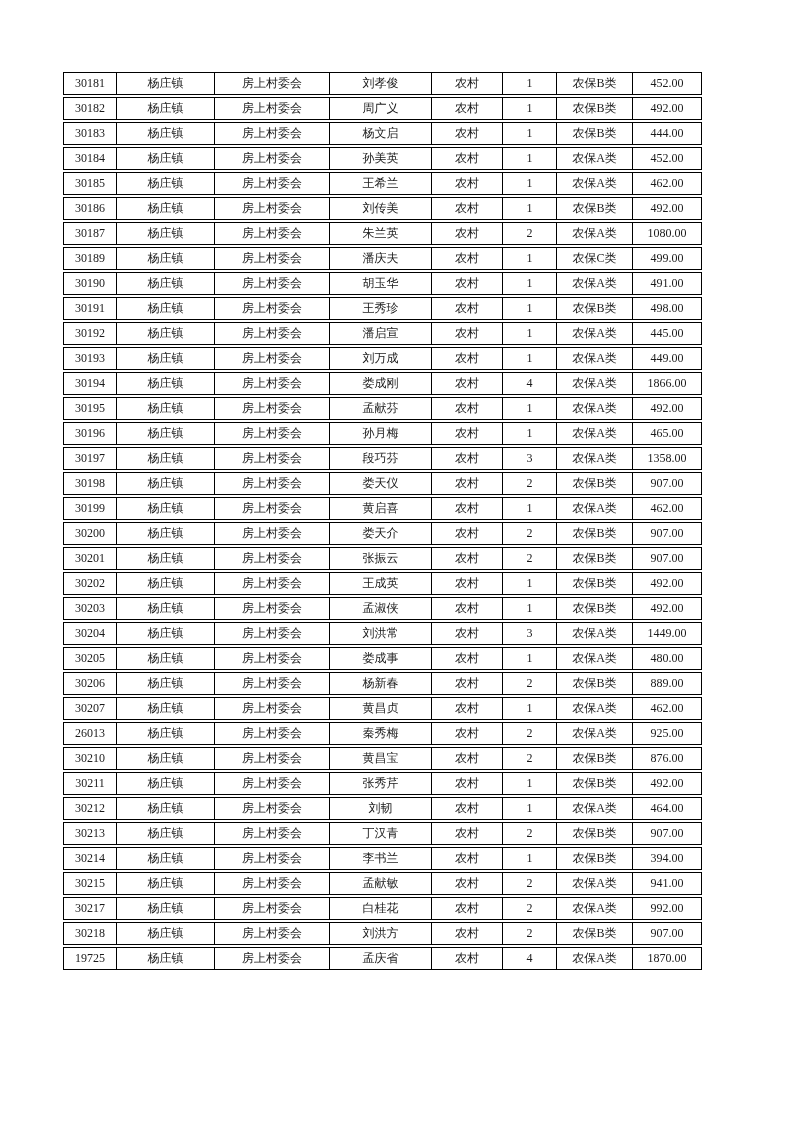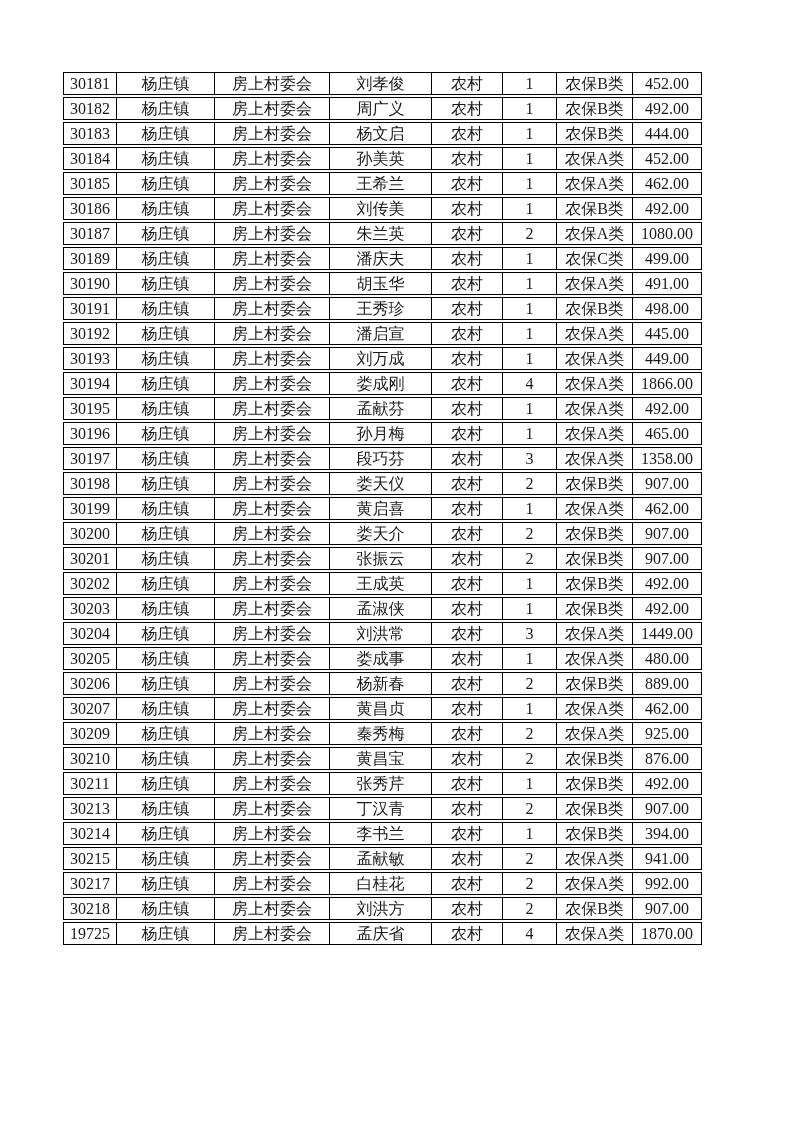--- a/index.html
+++ b/index.html
@@ -17,21 +17,21 @@
     color: #1a1a1a;
   }
   table.roster {
     position: absolute;
     left: 63px;
     top: 70px;
     width: 639px;
     table-layout: fixed;
     border-collapse: separate;
     border-spacing: 0 2px;
-    font-size: 16px;
+    font-size: 12px;
   }
   table.roster td {
     height: 23px;
     box-sizing: border-box;
     padding: 0 2px;
     text-align: center;
     vertical-align: middle;
     white-space: nowrap;
     overflow: hidden;
     border-top: 1px solid #000;
@@ -321,21 +321,21 @@
           <td>30207</td>
           <td>杨庄镇</td>
           <td>房上村委会</td>
           <td>黄昌贞</td>
           <td>农村</td>
           <td>1</td>
           <td>农保A类</td>
           <td>462.00</td>
         </tr>
         <tr>
-          <td>30209</td>
+          <td>26013</td>
           <td>杨庄镇</td>
           <td>房上村委会</td>
           <td>秦秀梅</td>
           <td>农村</td>
           <td>2</td>
           <td>农保A类</td>
           <td>925.00</td>
         </tr>
         <tr>
           <td>30210</td>
@@ -349,20 +349,30 @@
         </tr>
         <tr>
           <td>30211</td>
           <td>杨庄镇</td>
           <td>房上村委会</td>
           <td>张秀芹</td>
           <td>农村</td>
           <td>1</td>
           <td>农保B类</td>
           <td>492.00</td>
+        </tr>
+        <tr>
+          <td>30212</td>
+          <td>杨庄镇</td>
+          <td>房上村委会</td>
+          <td>刘韧</td>
+          <td>农村</td>
+          <td>1</td>
+          <td>农保A类</td>
+          <td>464.00</td>
         </tr>
         <tr>
           <td>30213</td>
           <td>杨庄镇</td>
           <td>房上村委会</td>
           <td>丁汉青</td>
           <td>农村</td>
           <td>2</td>
           <td>农保B类</td>
           <td>907.00</td>

